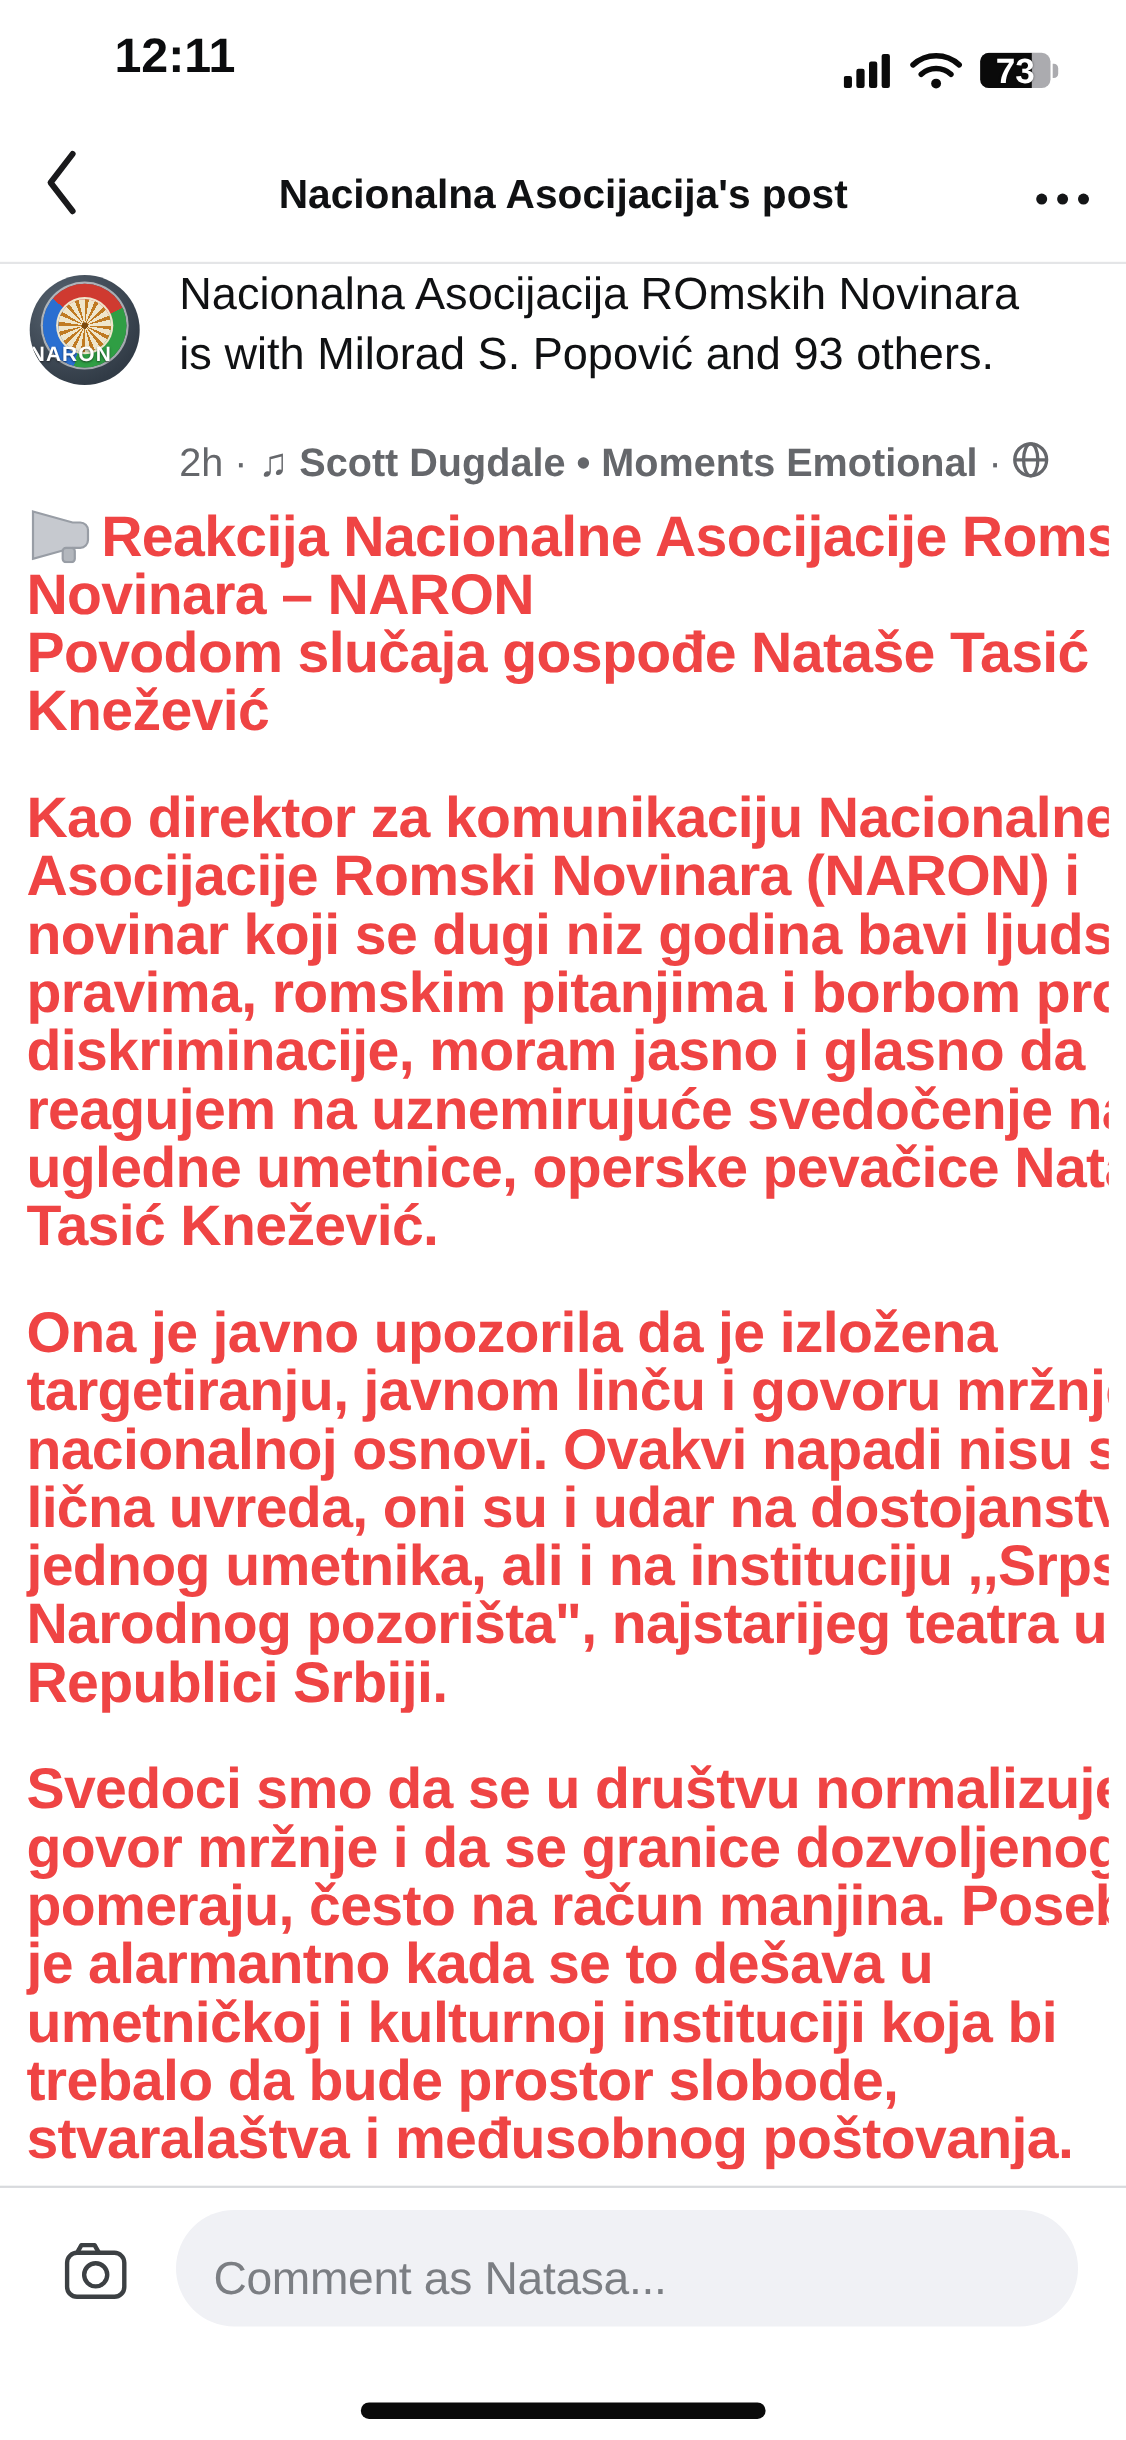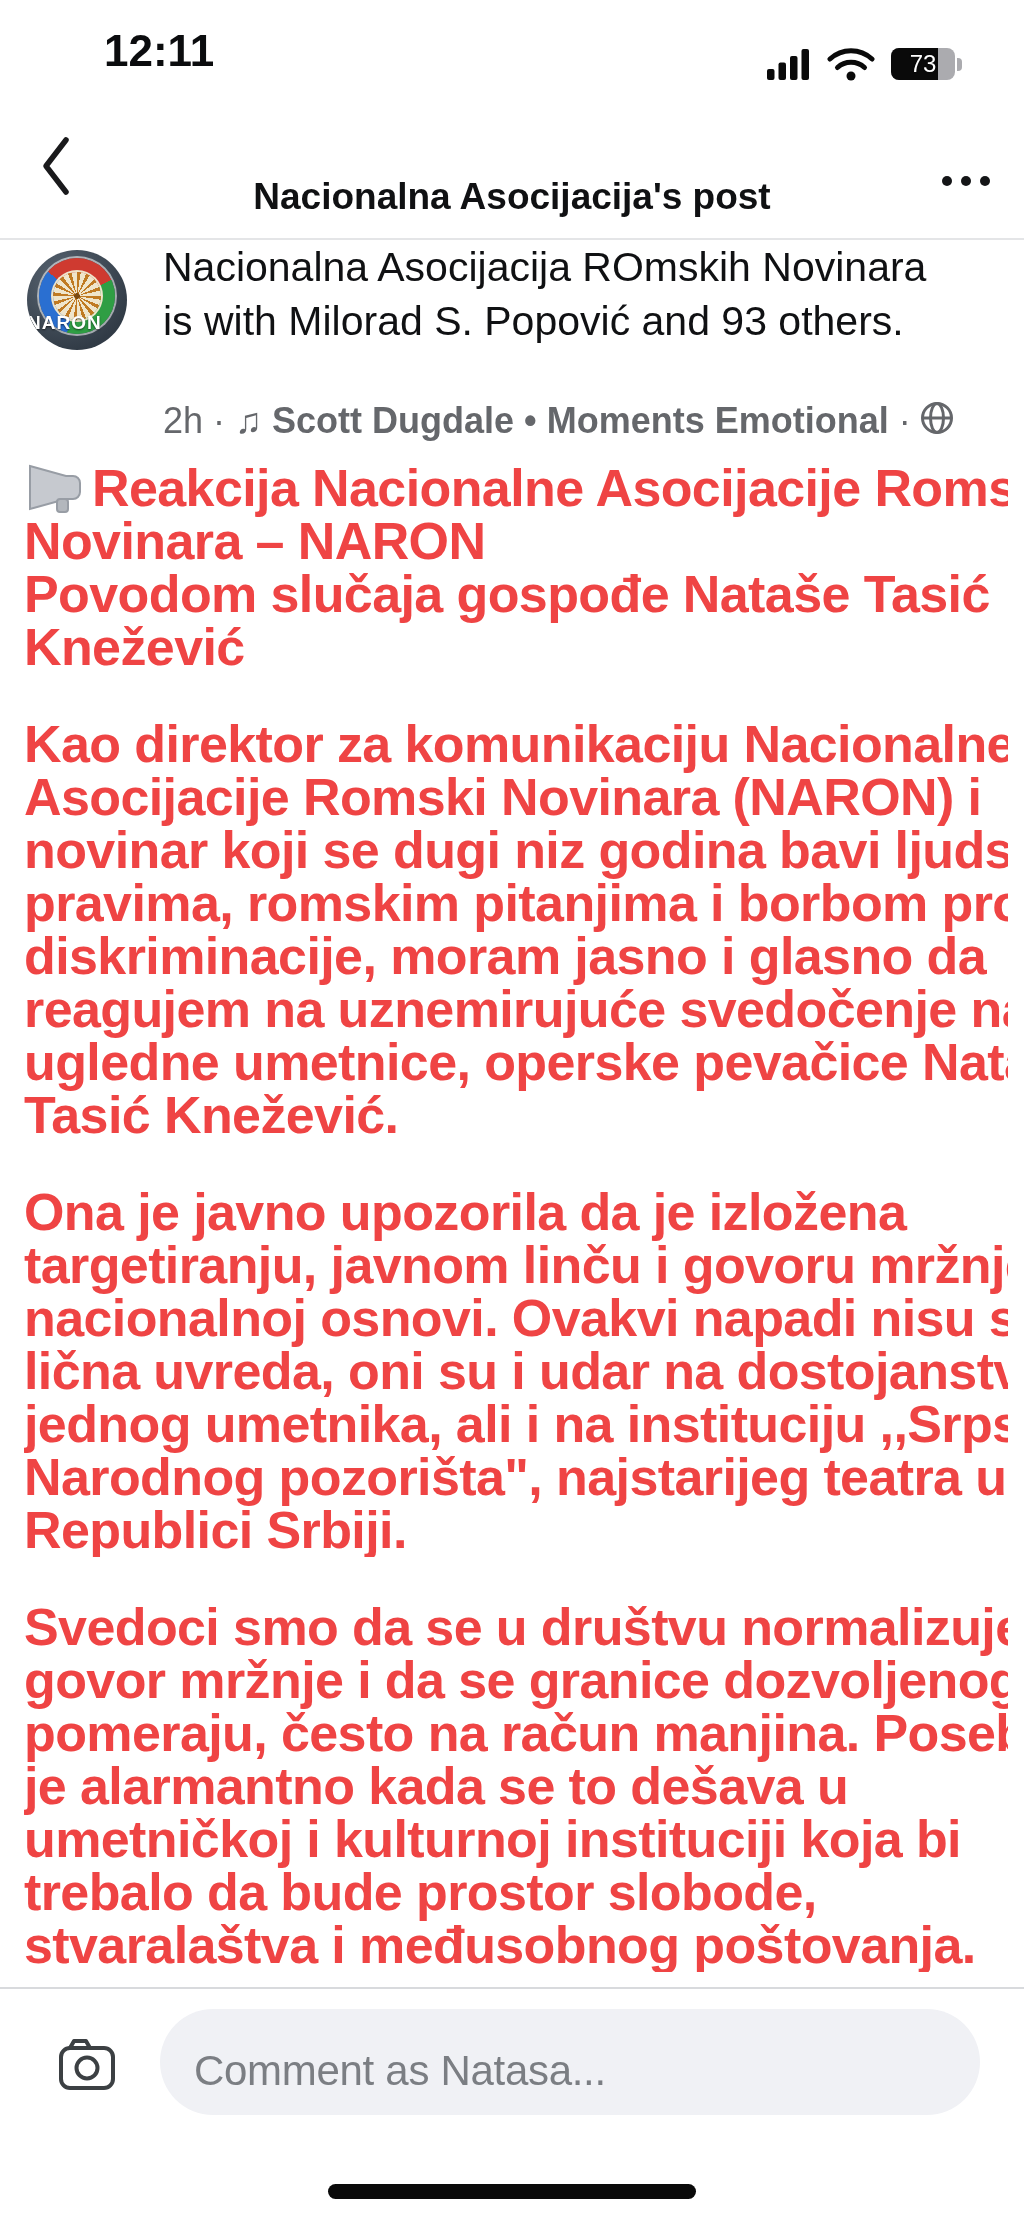--- a/index.html
+++ b/index.html
@@ -7,26 +7,26 @@
     position:relative;width:1024px;height:2218px;background:#ffffff;overflow:hidden;
     font-family:"Liberation Sans","DejaVu Sans",sans-serif;color:#0b0c0e;
   }
   
   .time{position:absolute;left:104px;top:26px;font-size:44px;font-weight:700;letter-spacing:0px;}
   .status-icons{position:absolute;top:46px;right:62px;display:flex;align-items:center;gap:16px;}
   .battery-wrap{display:flex;align-items:center;}
   .battery{position:relative;width:64px;height:32px;border-radius:8px;background:#ababaf;overflow:hidden;}
   .battery-fill{position:absolute;left:0;top:0;bottom:0;width:73%;background:#0a0a0a;}
   .battery-text{position:absolute;inset:0;display:flex;align-items:center;justify-content:center;
-    color:#fff;font-size:24px;font-weight:400;text-shadow:0 0 2px rgba(0,0,0,.65);border-radius:15px;}
+    color:#fff;font-size:32px;font-weight:700;text-shadow:0 0 2px rgba(0,0,0,.65);border-radius:15px;}
   .battery-nub{width:5px;height:13px;background:#ababaf;border-radius:0 4px 4px 0;margin-left:2px;}
   
   .nav{position:absolute;left:0;top:100px;width:100%;height:138px;border-bottom:2px solid #e4e5e7;background:#fff;}
   .nav-back{position:absolute;left:38px;top:26px;width:34px;height:80px;cursor:pointer;}
-  .nav-title{position:absolute;left:0;top:56px;width:100%;text-align:center;font-size:37px;font-weight:700;color:#101113;margin-top:20px;}
+  .nav-title{position:absolute;left:0;top:56px;width:100%;text-align:center;font-size:37px;font-weight:700;color:#101113;}
   .nav-more{position:absolute;right:34px;top:76px;display:flex;gap:9px;cursor:pointer;}
   .nav-more i{width:10px;height:10px;border-radius:50%;background:#141517;}
   
   .avatar{position:absolute;left:27px;top:250px;width:100px;height:100px;border-radius:50%;
     background:radial-gradient(circle at 35% 30%,#5a6673,#313b46 75%);overflow:hidden;cursor:pointer;}
   .avatar .ring{position:absolute;left:12px;top:8px;width:76px;height:76px;border-radius:50%;
     background:conic-gradient(from -50deg,#cf3a30 0 115deg,#2f9e44 115deg 245deg,#2a6fd1 245deg 360deg);
     box-shadow:0 0 0 2px rgba(255,255,255,.55);}
   .avatar .wheel{position:absolute;left:14px;top:14px;width:48px;height:48px;border-radius:50%;
     background:

